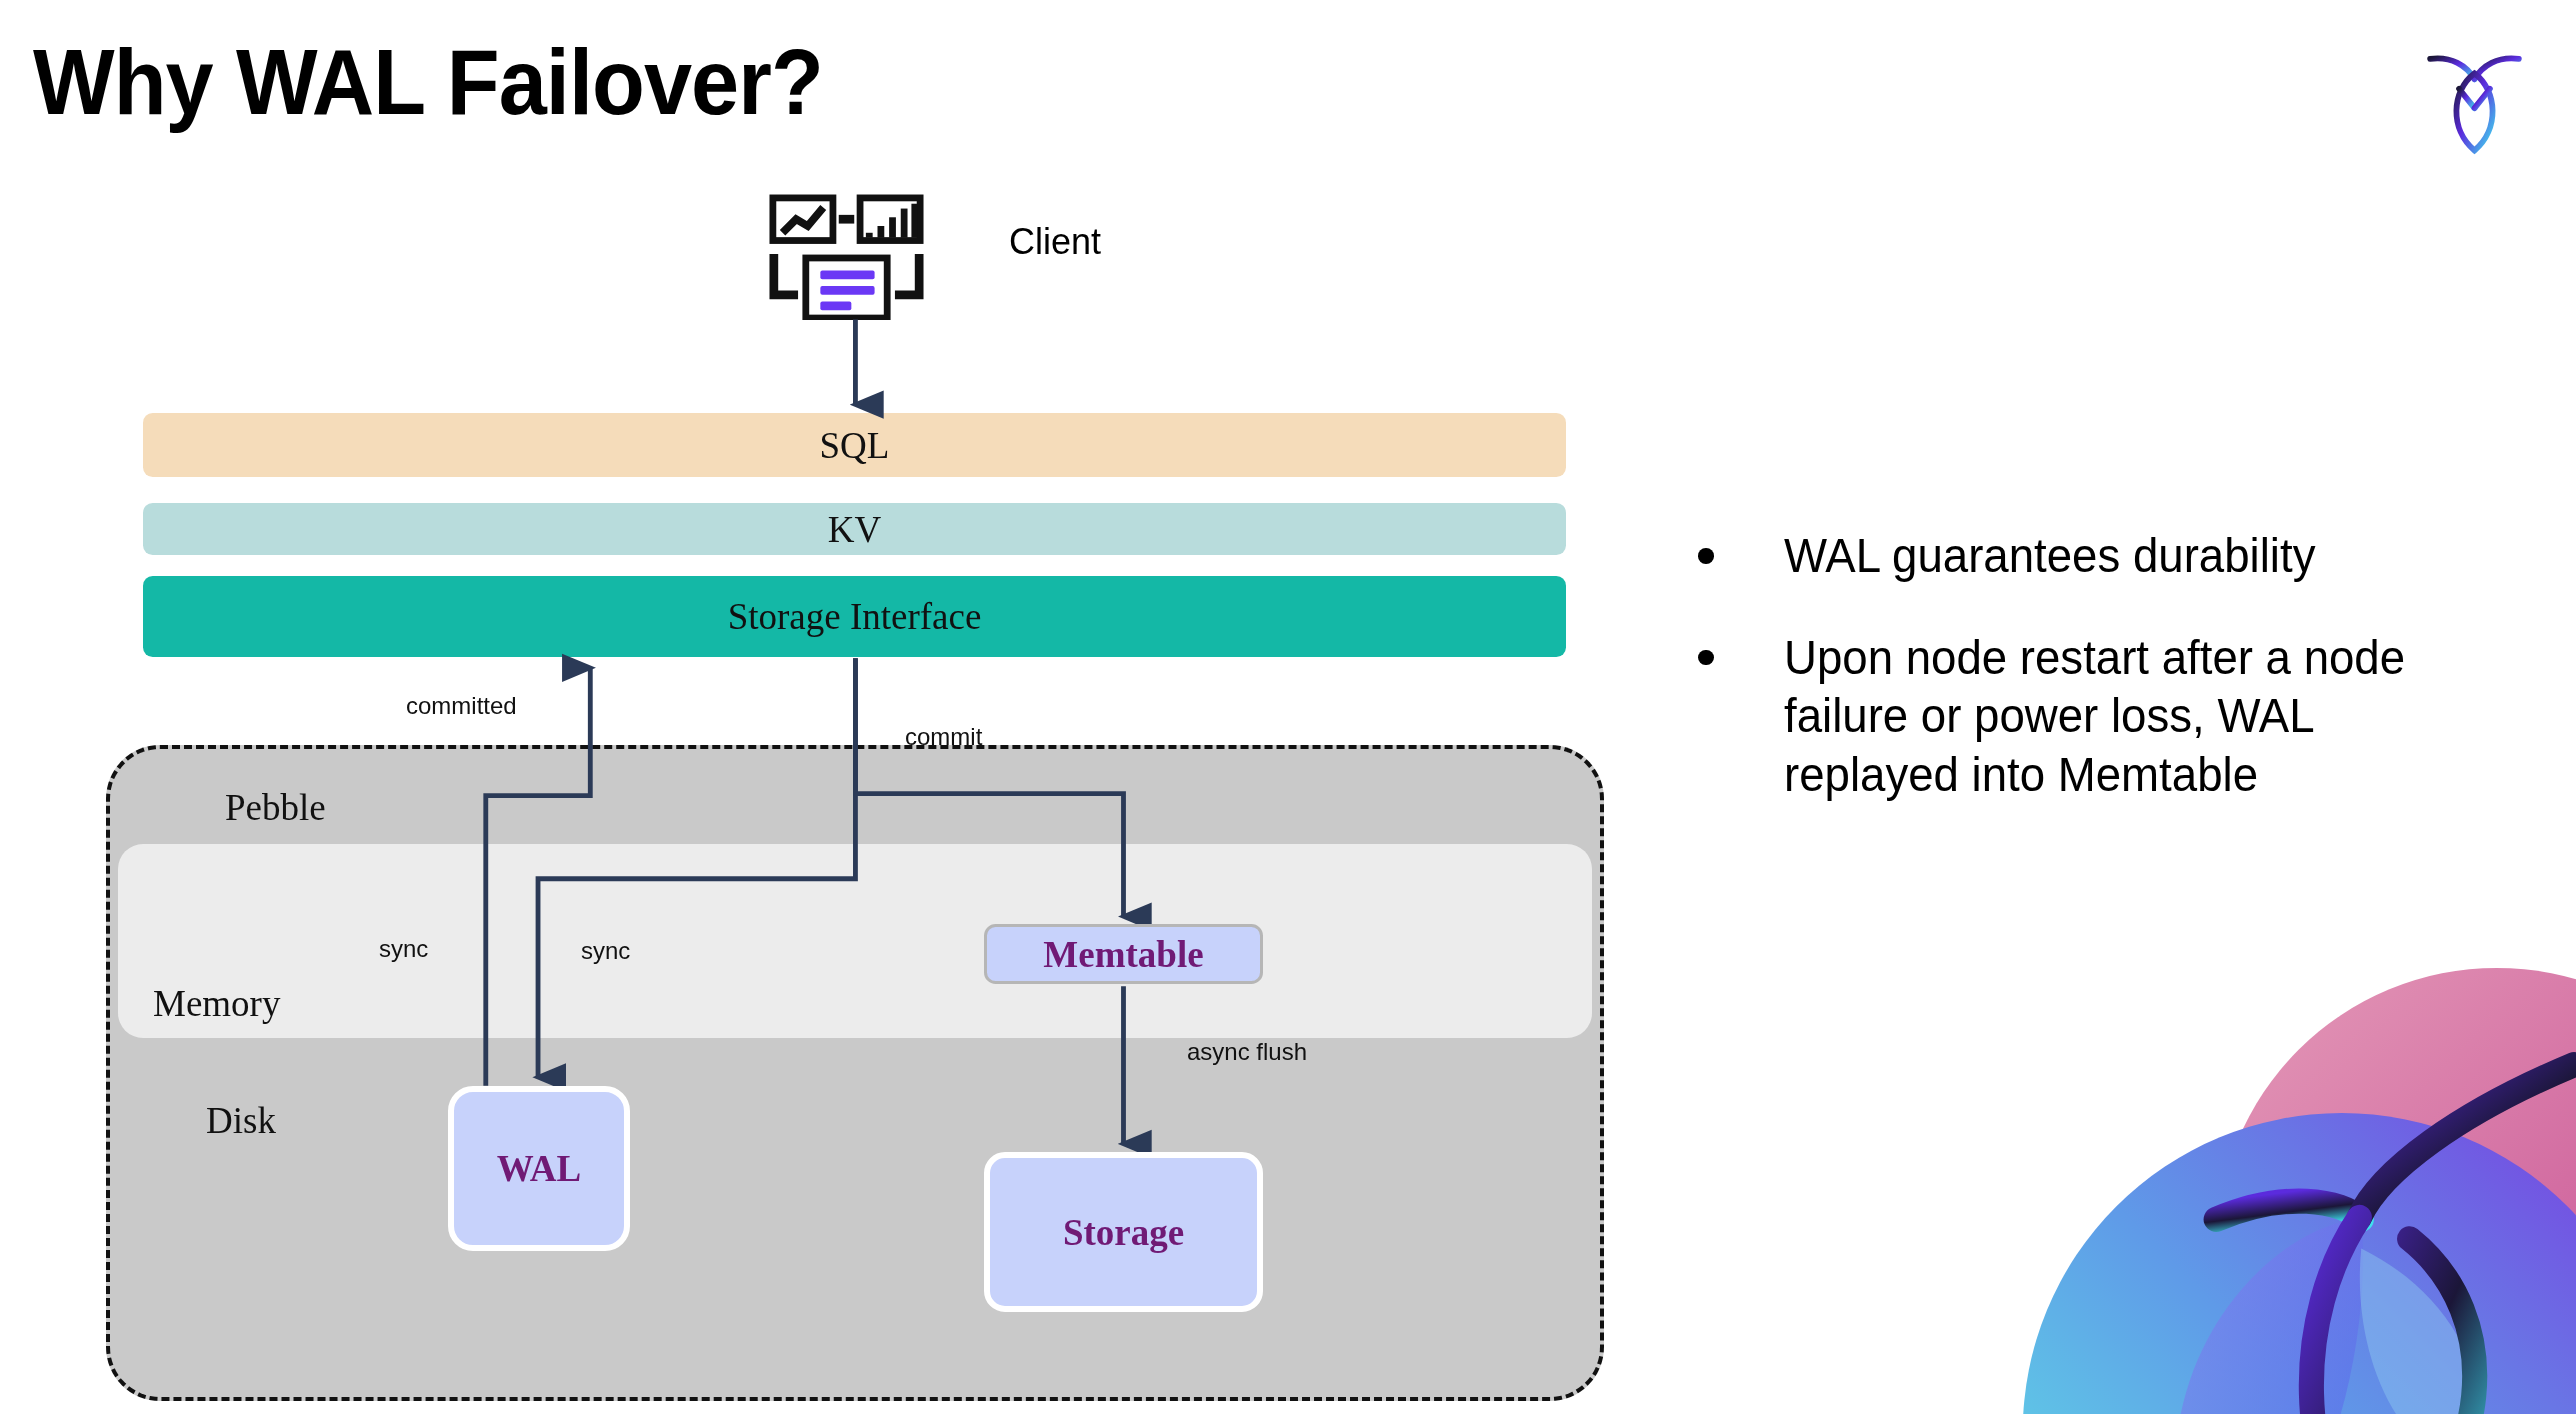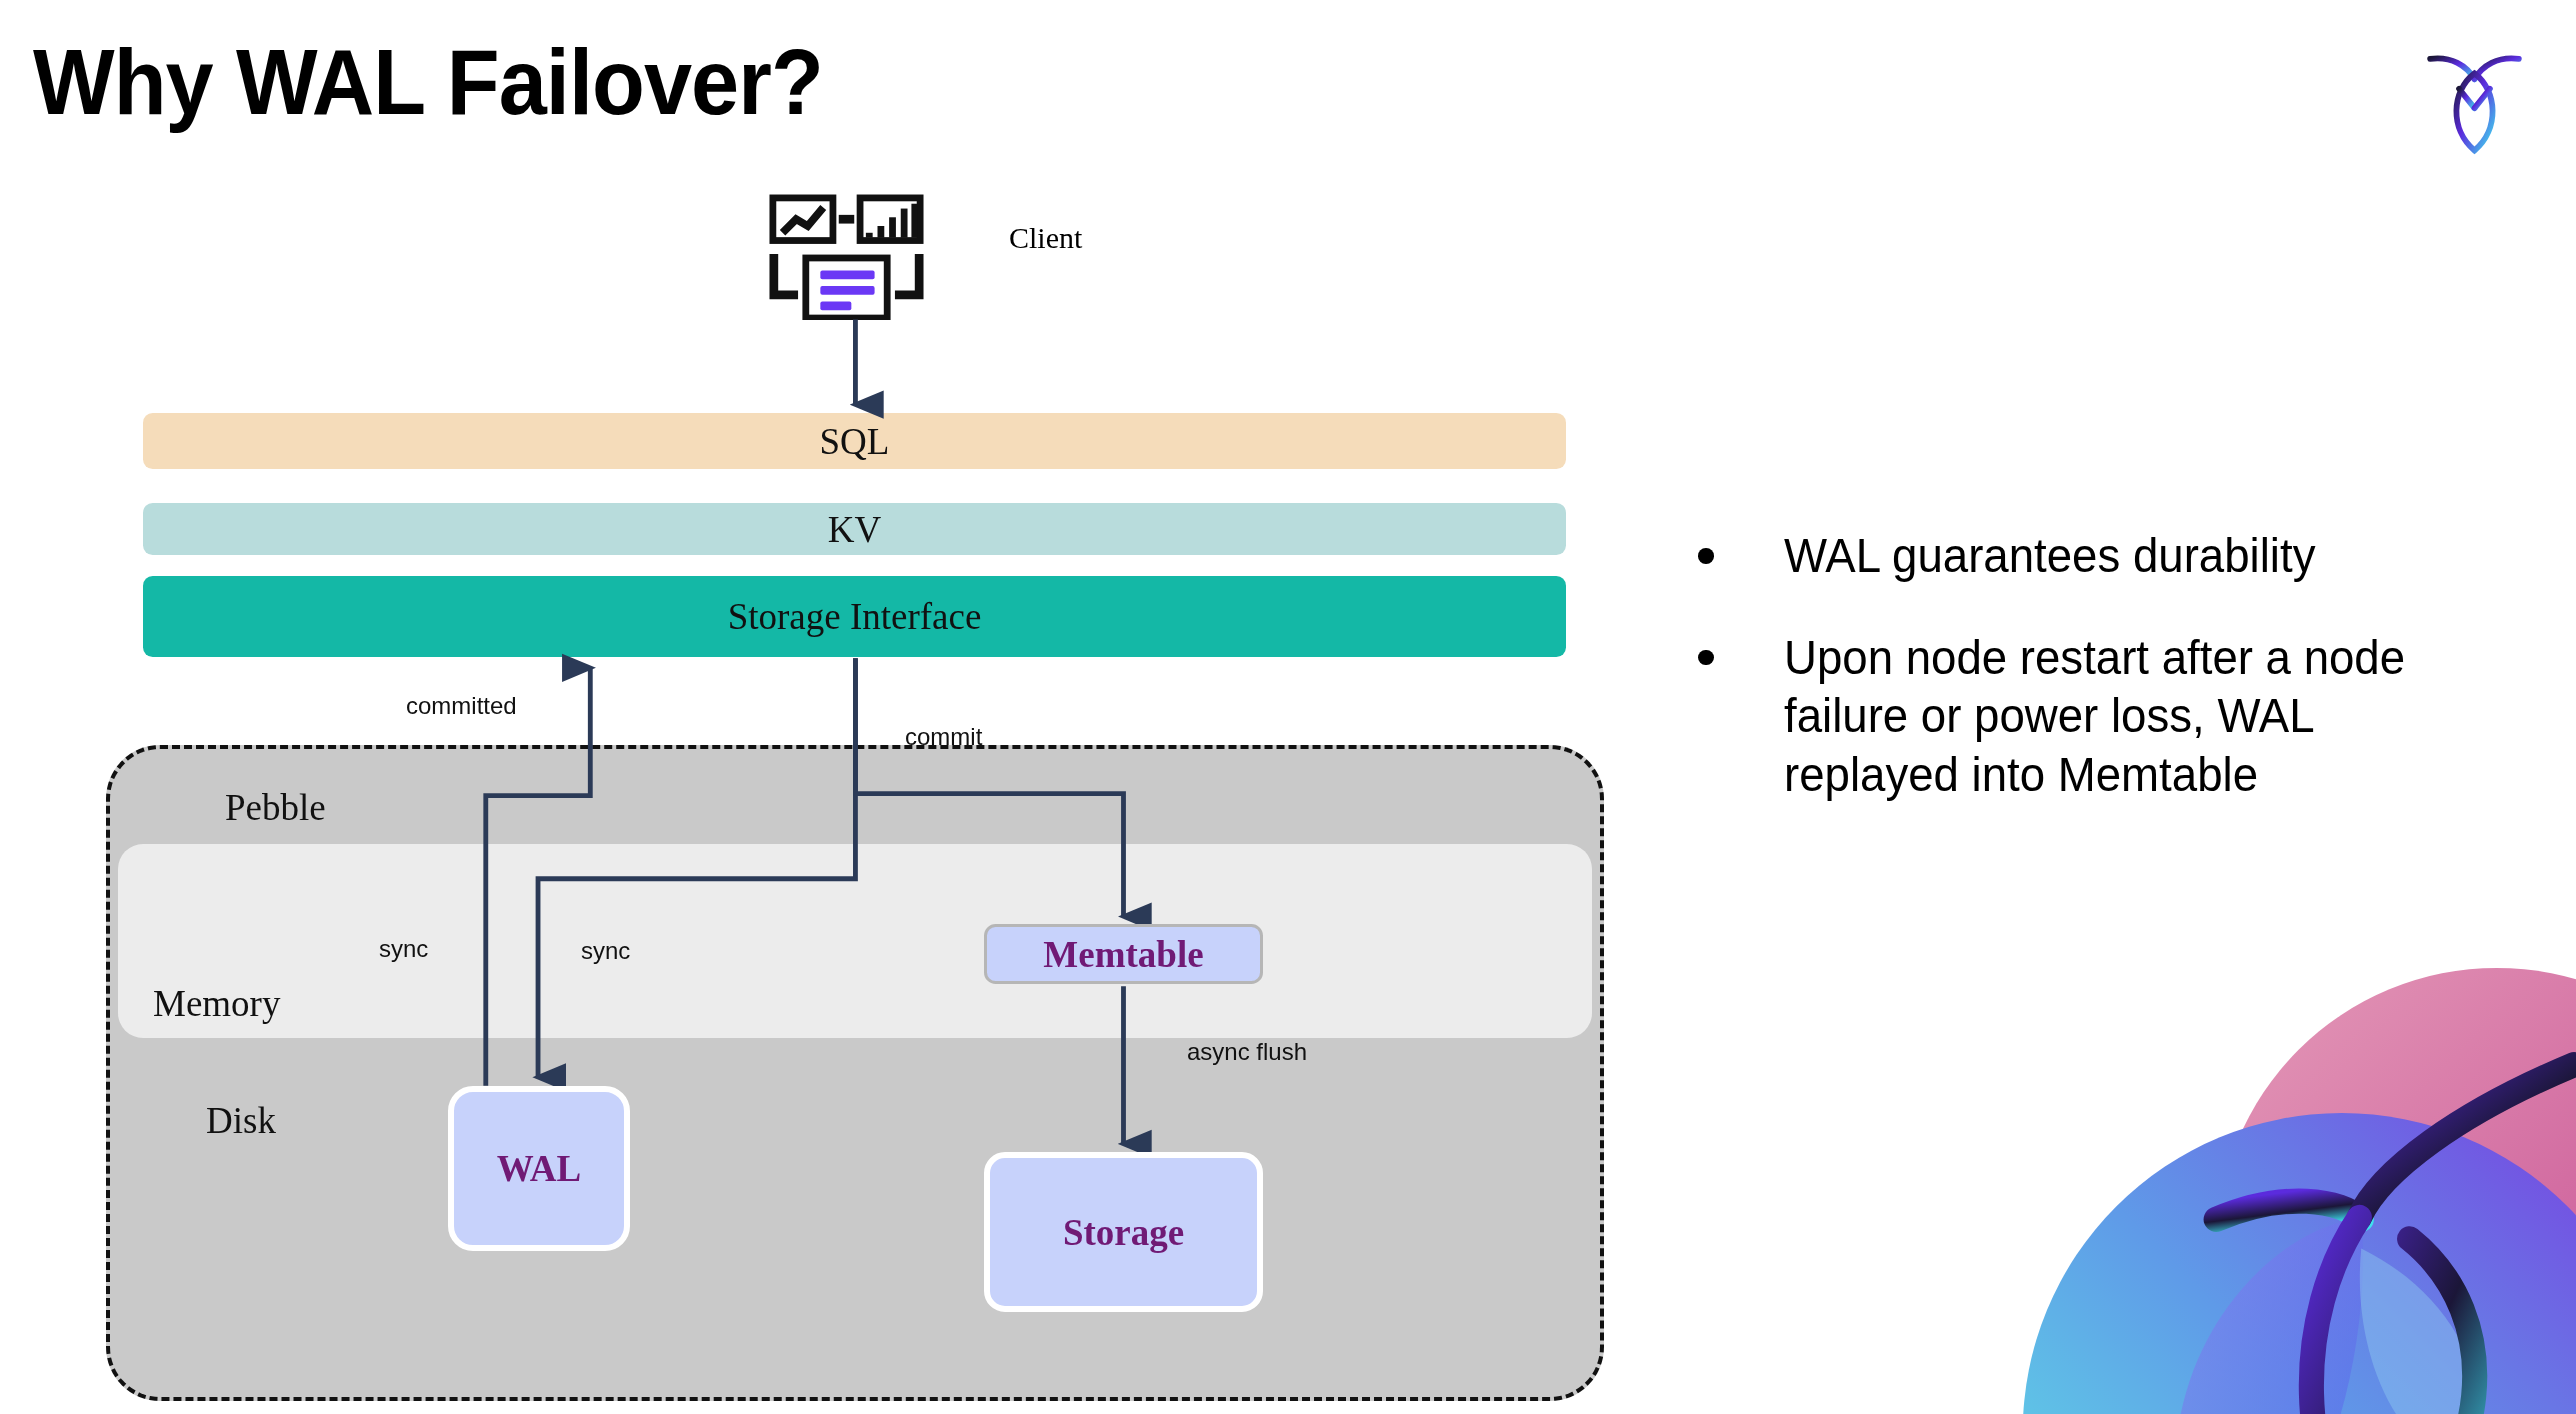--- a/index.html
+++ b/index.html
@@ -47,39 +47,39 @@
     position: absolute;
     left: 769px;
     top: 194px;
     width: 155px;
     height: 126px;
   }
   #client-label {
     position: absolute;
     left: 1009px;
     top: 221px;
-    font-size: 30px;
+    font-size: 36px;
     color: #000000;
-    font-family: Liberation Serif, serif;
+    font-family: Liberation Sans, sans-serif;
   }
 
   
   .layer-bar {
     position: absolute;
     left: 143px;
     width: 1423px;
     border-radius: 9.7px;
     display: flex;
     align-items: center;
     justify-content: center;
     font-family: "Liberation Serif", serif;
     font-size: 37px;
     color: #111111;
   }
-  #bar-sql { top: 413px; height: 56px; background: #f5dcba; }
+  #bar-sql { top: 413px; height: 64px; background: #f5dcba; }
   #bar-kv  { top: 503px; height: 52px; background: #b8dcdc; }
   #bar-storage { top: 576px; height: 81px; background: #14b8a6; }
 
   
   #pebble-container {
     position: absolute;
     left: 106px;
     top: 745px;
     width: 1498px;
     height: 656px;

